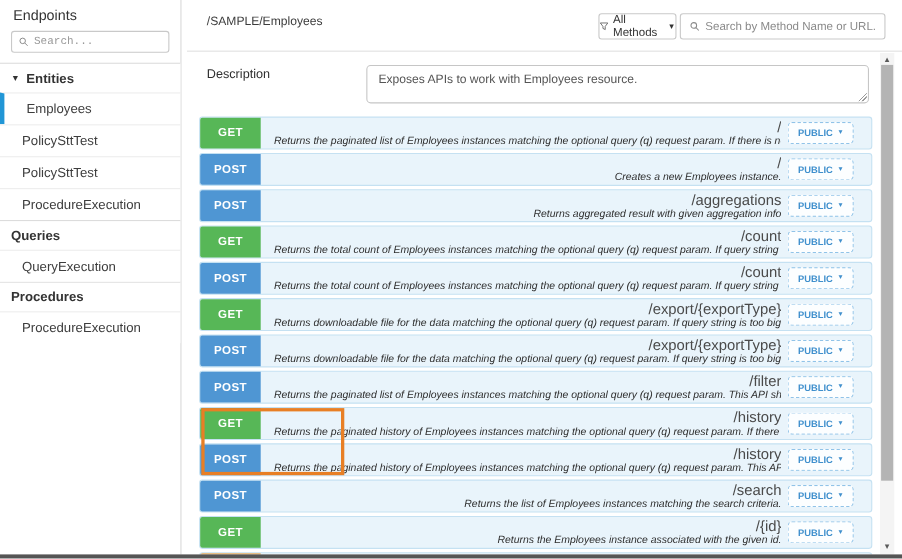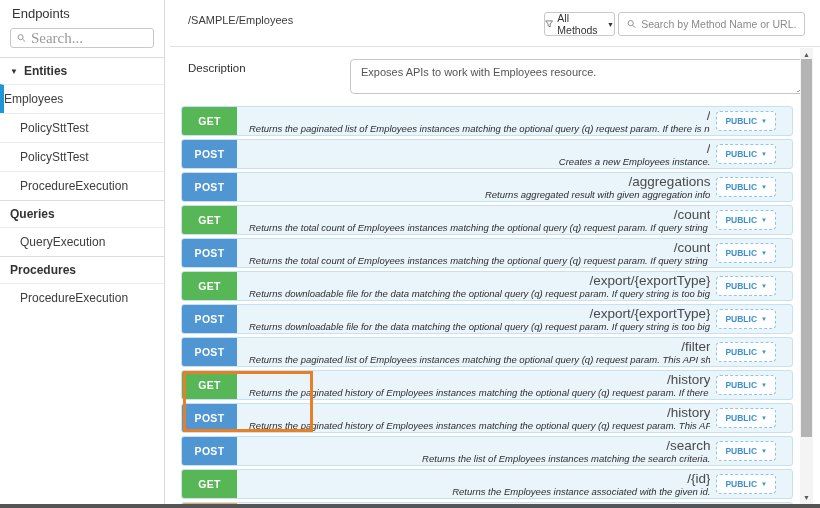--- a/index.html
+++ b/index.html
@@ -4,40 +4,40 @@
 <style>
   * { margin:0; padding:0; box-sizing:border-box; }
   html,body { width:820px; height:508px; }
   body { font-family:"Liberation Sans","DejaVu Sans",sans-serif; background:#fff; overflow:hidden; }
   #app { position:relative; width:820px; height:508px; background:#fff; overflow:hidden; }
 
   
   #sidebar { position:absolute; left:0; top:0; width:165px; height:504px; background:#fff; border-right:1px solid #d9d9d9; }
   .sb-title { font-size:13px; color:#333; padding:6px 12px 4px 12px; }
   .sb-search-wrap { margin:3px 10px 9px 10px; height:20px; border:1px solid #c9c9c9; border-radius:3px; background:#fff; display:flex; align-items:center; padding:0 6px; gap:5px; }
-  .sb-search-wrap input { border:none; outline:none; width:100%; font-size:15px; color:#444; font-family:Liberation Serif, serif; }
+  .sb-search-wrap input { border:none; outline:none; width:100%; font-size:10px; color:#444; font-family:Liberation Mono, monospace; }
   .sb-search-wrap input::placeholder { color:#999; }
   .section-header { display:flex; align-items:center; gap:6px; padding:6px 10px; font-size:12px; font-weight:bold; color:#333; border-top:1px solid #dcdcdc; background:#fff; }
   .caret-down { font-size:8px; color:#333; }
   .sb-item { position:relative; padding:7px 10px 7px 20px; font-size:12px; color:#3d3d3d; border-top:1px solid #ededed; cursor:pointer; background:#fff; }
-  .sb-item.selected { border-left:4px solid var(--sel-blue); padding-left:0; }
+  .sb-item.selected { border-left:4px solid var(--sel-blue); padding-left:20px; }
 
   
   #main-header { position:absolute; left:170px; top:0; width:650px; height:47px; background:#fff; border-bottom:1px solid #e0e0e0; }
   #page-title { position:absolute; left:18px; top:14px; font-size:11px; color:#3c3c3c; }
   #methods-filter { position:absolute; left:374px; top:12px; width:71px; height:24px; border:1px solid #c9c9c9; border-radius:3px; background:#fff; display:flex; align-items:center; justify-content:center; gap:4px; font-size:10.5px; color:#333; cursor:pointer; }
   #methods-filter .tiny-caret { font-size:7px; color:#333; }
   #top-search { position:absolute; left:448px; top:12px; width:187px; height:24px; border:1px solid #c9c9c9; border-radius:3px; background:#fff; display:flex; align-items:center; padding:0 8px; gap:5px; }
   #top-search input { border:none; outline:none; width:100%; font-size:10.5px; color:#444; font-family:inherit; }
   #top-search input::placeholder { color:#8a8a8a; }
 
   
   #content { position:absolute; left:170px; top:48px; width:650px; height:456px; background:#fff; overflow:hidden; }
   #desc-label { position:absolute; left:18px; top:14px; font-size:11.5px; color:#2f2f2f; }
-  #desc-wrap { position:absolute; left:180px; top:11px; width:457px; height:35px; }
+  #desc-wrap { position:absolute; left:163px; top:11px; width:457px; height:35px; }
   #desc-wrap textarea { width:100%; height:100%; border:1px solid #c6c6c6; border-radius:4px; resize:none; font-family:inherit; font-size:11px; color:#555; padding:6px 10px; outline:none; background:#fff; }
   #desc-wrap::after { content:""; position:absolute; right:2px; bottom:2px; width:8px; height:8px;
      background:linear-gradient(135deg, transparent 50%, #999 50%, #999 57%, transparent 57%, transparent 71%, #999 71%, #999 78%, transparent 78%); pointer-events:none; }
 
   
   #endpoint-list { position:absolute; left:11px; top:58px; width:612px; }
   .row { position:relative; display:flex; align-items:stretch; height:30px; margin-bottom:3px; background:#e9f4fb; border:1px solid #c5e1f2; border-radius:3px; cursor:pointer;text-align:right; }
   .badge { flex:0 0 55px; display:flex; align-items:center; justify-content:center; color:#fff; font-size:10.5px; font-weight:bold; letter-spacing:0.3px; border-radius:2px 0 0 2px; }
   .row-text { flex:1; padding:1px 6px 0 12px; overflow:hidden; }
   .row-path { font-size:13.5px; color:#4a4a4a; line-height:15px; white-space:nowrap; overflow:hidden; }

